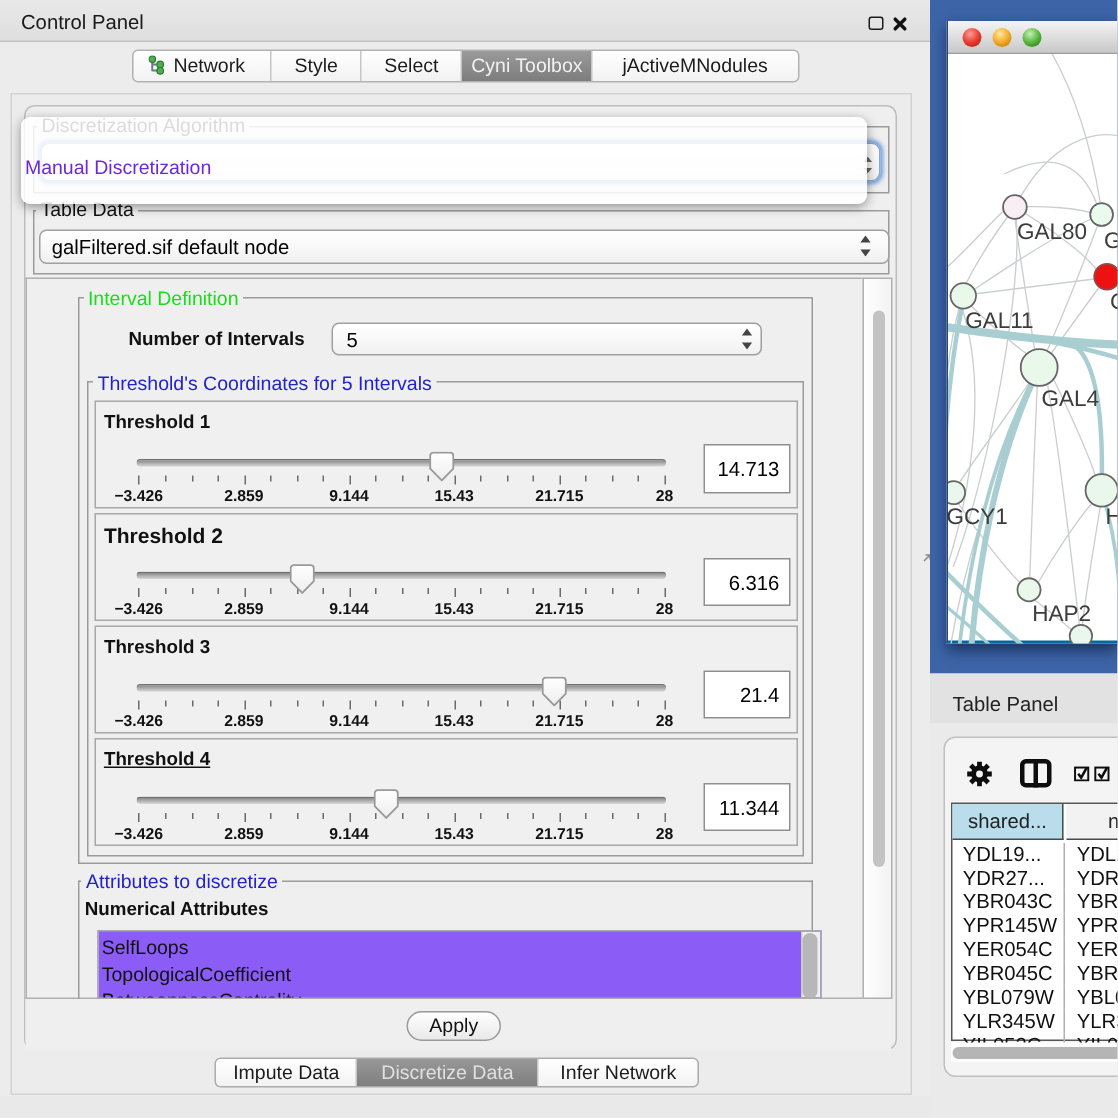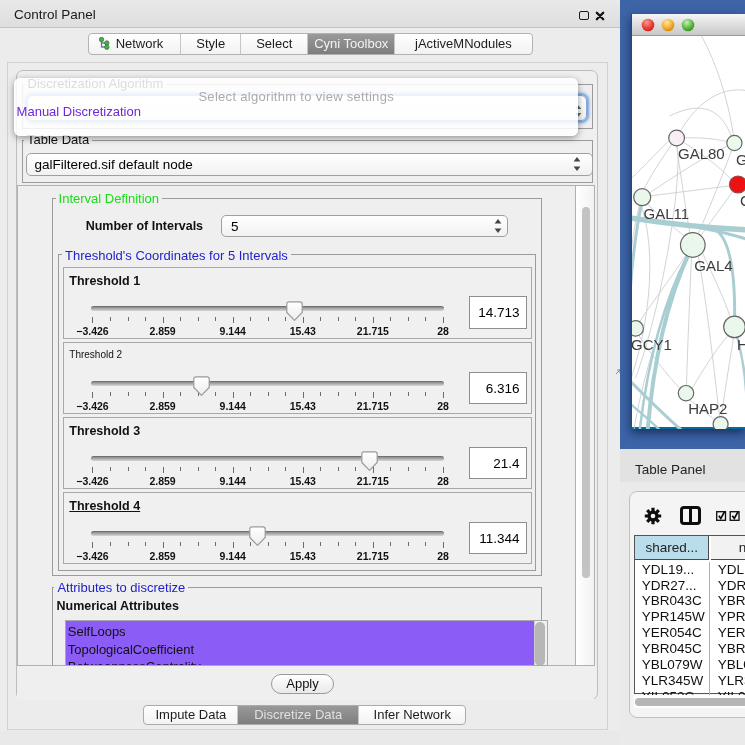--- a/index.html
+++ b/index.html
@@ -96,21 +96,21 @@
         <defs>
           <linearGradient id="thg1" x1="0" y1="0" x2="0" y2="1">
             <stop offset="0" stop-color="#ffffff"></stop>
             <stop offset="1" stop-color="#ededed"></stop>
           </linearGradient>
         </defs>
       </svg>
       <div style="position:absolute;left:405.6px;top:28.2px;width:57.3px;height:32.8px;border:1px solid #8e8e8e;background:#fff;font-size:13.5px;color:#000;text-align:right;line-height:31px;padding-right:6px;">14.713</div>
     </div>
     <div class="abs" style="left:62.7px;top:342.4px;width:469.1px;height:71.5px;border:1px solid #a8a8a8;background:#f0f0f0;">
-      <div style="position:absolute;left:5.6px;top:6px;font-size:10px;font-weight:normal;color:#111;">Threshold 2</div>
+      <div style="position:absolute;left:5.6px;top:6px;font-size:14px;font-weight:bold;color:#111;">Threshold 2</div>
       <div style="position:absolute;left:27.299999999999997px;top:38px;width:353.3px;height:4.5px;border-radius:2.5px;background:linear-gradient(#8a8a8a,#d8d8d8);border-top:1px solid #707070;"></div>
       <div style="position:absolute;left:28.80px;top:48.5px;width:1px;height:6.5px;background:#6b6b6b;"></div>
       <div style="position:absolute;left:46.33px;top:48.5px;width:1px;height:4px;background:#6b6b6b;"></div>
       <div style="position:absolute;left:63.85px;top:48.5px;width:1px;height:4px;background:#6b6b6b;"></div>
       <div style="position:absolute;left:81.37px;top:48.5px;width:1px;height:4px;background:#6b6b6b;"></div>
       <div style="position:absolute;left:98.90px;top:48.5px;width:1px;height:6.5px;background:#6b6b6b;"></div>
       <div style="position:absolute;left:116.42px;top:48.5px;width:1px;height:4px;background:#6b6b6b;"></div>
       <div style="position:absolute;left:133.95px;top:48.5px;width:1px;height:4px;background:#6b6b6b;"></div>
       <div style="position:absolute;left:151.47px;top:48.5px;width:1px;height:4px;background:#6b6b6b;"></div>
       <div style="position:absolute;left:169.00px;top:48.5px;width:1px;height:6.5px;background:#6b6b6b;"></div>
@@ -438,15 +438,14 @@
           <span style="position:absolute;left:73.8px;top:0;width:1px;height:100%;background:#b0b0b0;"></span>
         </div>
       </div>
   </div>
 
   <div style="position:absolute;left:4.6px;top:203px;width:126px;height:13px;background:#fdfdfd;"></div>
   <div style="position:absolute;left:5.5px;top:206px;width:126px;height:8px;border-radius:4px;background:#b5b5b5;"></div>
 </div>
 
 <div class="abs" style="left:14px;top:78px;width:564.4px;height:58px;background:rgba(255,255,255,0.85);border-radius:6px;box-shadow:0 2px 7px rgba(0,0,0,0.4);z-index:50;">
-  <div style="position:absolute;left:0;top:10.5px;width:100%;text-align:center;font-size:13px;letter-spacing:0.3px;color:#ababab;">Select algorithm to view settings</div>
   <div style="position:absolute;left:2.6px;top:25.5px;font-size:13px;font-weight:normal;color:#6d28d9;">Manual Discretization</div>
 </div>
 
 </body></html>

